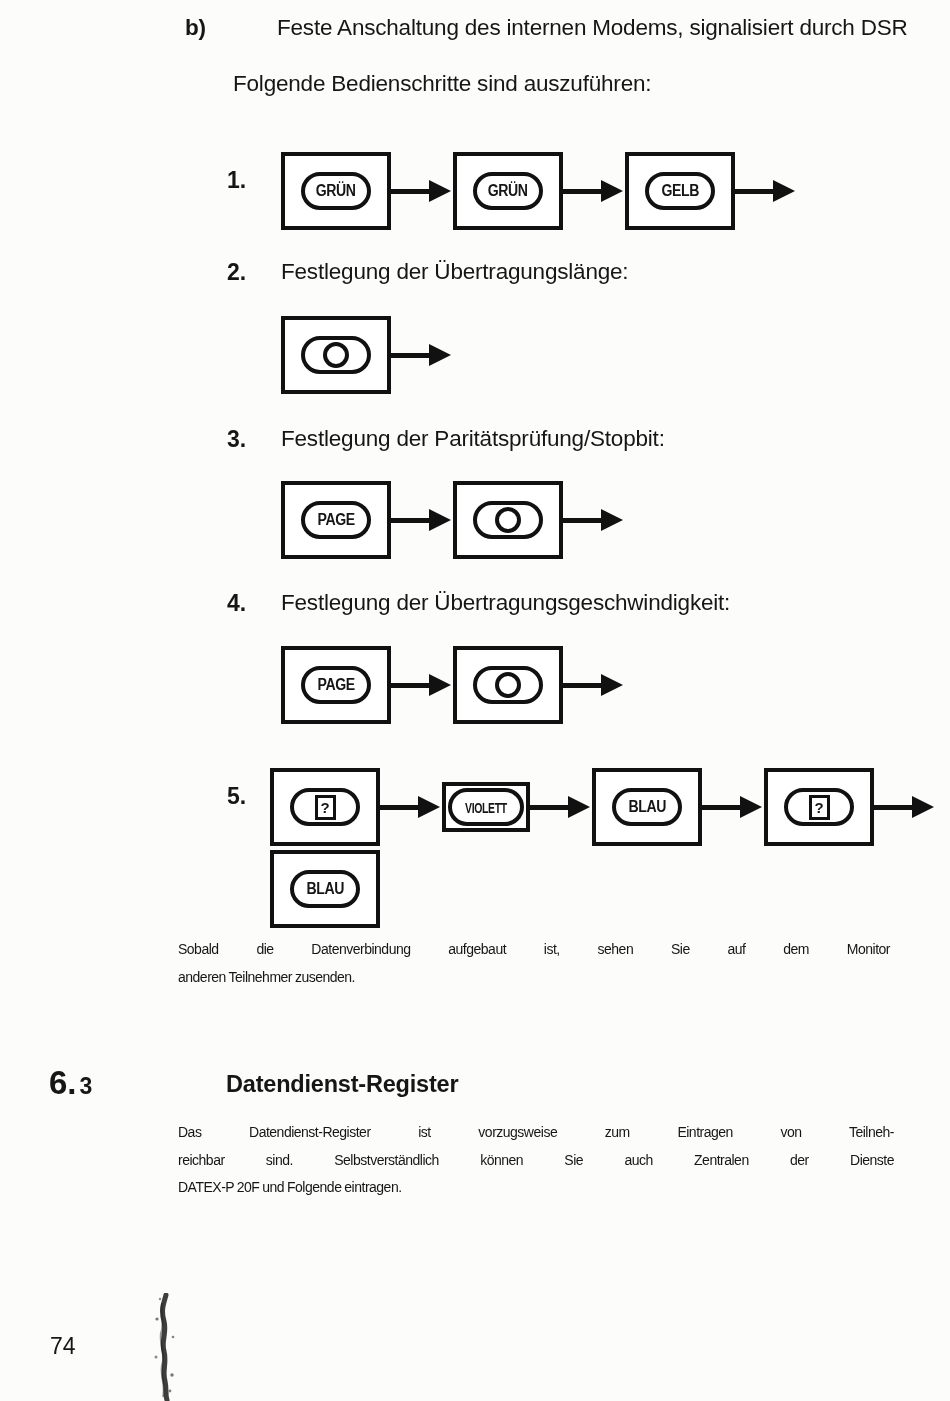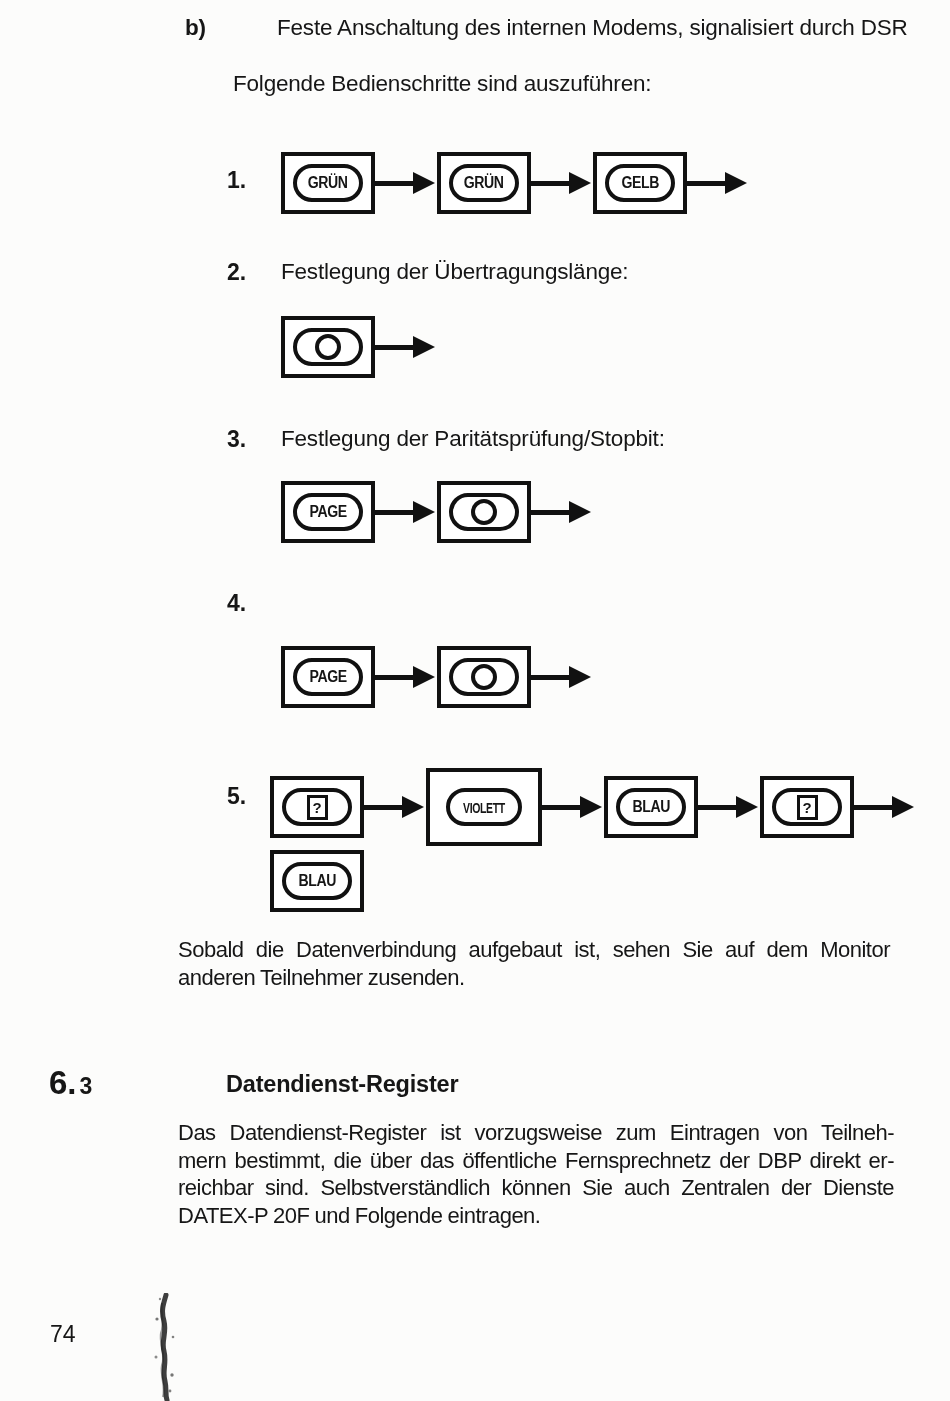--- a/index.html
+++ b/index.html
@@ -9,31 +9,31 @@
     font-family:"Liberation Sans", sans-serif;
     color:#161616;
   }
   .t  { position:absolute; font-size:22.5px; letter-spacing:-0.2px; white-space:nowrap; }
   .bold { font-weight:700; }
   .stepnum { position:absolute; font-size:23px; font-weight:700; }
 
   
   .flow { position:absolute; display:flex; align-items:center; }
   .key {
-    border:4px solid #111; background:#fff; padding:8px;
+    border:4px solid #111; background:#fff; padding:16px;
     display:flex; align-items:center; justify-content:center;
     box-sizing:content-box; flex:0 0 auto;
   }
   .pill {
     border:4px solid #111; border-radius:19px;
     width:70px; height:38px; box-sizing:border-box;
     display:flex; align-items:center; justify-content:center;
     overflow:visible;
   }
-  .key.wide { padding:16px; }
+  .key.wide { padding:2px; }
   .key.wide .pill { width:76px; }
   .lbl {
     font-weight:700; font-size:16px; letter-spacing:-0.5px;
     white-space:nowrap; display:inline-block; transform:scaleX(0.88);
   }
   .key.wide .lbl { font-size:15px; transform:scaleX(0.70); }
   .circle {
     width:26px; height:26px; border:4px solid #111; border-radius:50%;
     box-sizing:border-box; display:inline-block;
   }
@@ -42,29 +42,29 @@
     display:flex; align-items:center; justify-content:center;
     font-weight:700; font-size:15px;
   }
   .arrow { position:relative; width:38px; height:5px; background:#111; margin-right:24px; flex:0 0 auto; }
   .arrow::after {
     content:""; position:absolute; left:100%; top:50%; transform:translateY(-50%);
     width:0; height:0;
     border-left:22px solid #111; border-top:11px solid transparent; border-bottom:11px solid transparent;
   }
 
-  .para { position:absolute; font-size:22px; line-height:27.6px; letter-spacing:-0.5px; word-spacing:-0.5px; }
+  .para { position:absolute; font-size:14px; line-height:27.6px; letter-spacing:-0.5px; word-spacing:-0.5px; }
   .jline { white-space:nowrap; text-align:justify; text-align-last:justify; }
   .lline { white-space:nowrap; text-align:left; }
 
   .secnum { position:absolute; display:flex; align-items:baseline; font-weight:700; }
   .secnum .major { font-size:33px; }
   .secnum .minor { font-size:23px; margin-left:3px; }
   .sectitle { position:absolute; font-size:23.5px; font-weight:700; letter-spacing:-0.2px; white-space:nowrap; }
-  .pagenum { position:absolute; font-size:23px; }
+  .pagenum { position:absolute; font-size:23px;margin-top:12px; }
   .smudge { position:absolute; }
 </style>
 </head>
 <body>
 
 <div class="page">
 
   <div class="t bold" style="left:185px; top:15px;">b)</div>
   <div class="t" style="left:233px; top:15px;margin-left:44px;">Feste Anschaltung des internen Modems, signalisiert durch DSR</div>
   <div class="t" style="left:233px; top:71px;">Folgende Bedienschritte sind auszuführen:</div>
@@ -113,20 +113,21 @@
     <div class="arrow"></div>
     <div class="key">
         <div class="pill">
           <span class="circle"></span>
         </div>
       </div>
     <div class="arrow"></div>
   </div>
 
   <div class="stepnum" style="left:227px; top:590px;">4.</div>
+  <div class="t" style="left:281px; top:590px;">Festlegung der Übertragungsgeschwindigkeit:</div>
   <div class="flow" style="left:281px; top:646px;">
     <div class="key">
         <div class="pill">
           <span class="lbl">PAGE</span>
         </div>
       </div>
     <div class="arrow"></div>
     <div class="key">
         <div class="pill">
           <span class="circle"></span>
@@ -177,21 +178,20 @@
   </div>
 
   <div class="secnum" style="left:49px; top:1064px;">
     <span class="major">6.</span>
       <span class="minor">3</span>
   </div>
   <div class="sectitle" style="left:178px; top:1071px;margin-left:48px;">Datendienst-Register</div>
 
   <div class="para" style="left:178px; top:1119px; width:716px;">
     <div class="jline">Das Datendienst-Register ist vorzugsweise zum Eintragen von Teilneh-</div>
-    <div class="jline">mern bestimmt, die über das öffentliche Fernsprechnetz der DBP direkt er-</div>
     <div class="jline">reichbar sind. Selbstverständlich können Sie auch Zentralen der Dienste</div>
     <div class="lline">DATEX-P 20F und Folgende eintragen.</div>
   </div>
 
   <div class="pagenum" style="left:50px; top:1321px;">74</div>
 
   <div class="smudge" style="left:146px; top:1293px;">
     <svg width="44" height="108" viewBox="0 0 44 108" xmlns="http://www.w3.org/2000/svg">
       <path d="M20 2 C17 12 15 18 18 28 C21 40 15 48 18 58 C21 70 16 78 19 88 C21 96 19 102 21 107" stroke="#1c1c1c" stroke-width="5" fill="none" opacity="0.85" stroke-linecap="round"></path>
       <path d="M16 10 C14 20 19 30 15 40 C13 50 20 62 16 72 C14 82 20 94 17 104" stroke="#1c1c1c" stroke-width="2" fill="none" opacity="0.45"></path>

